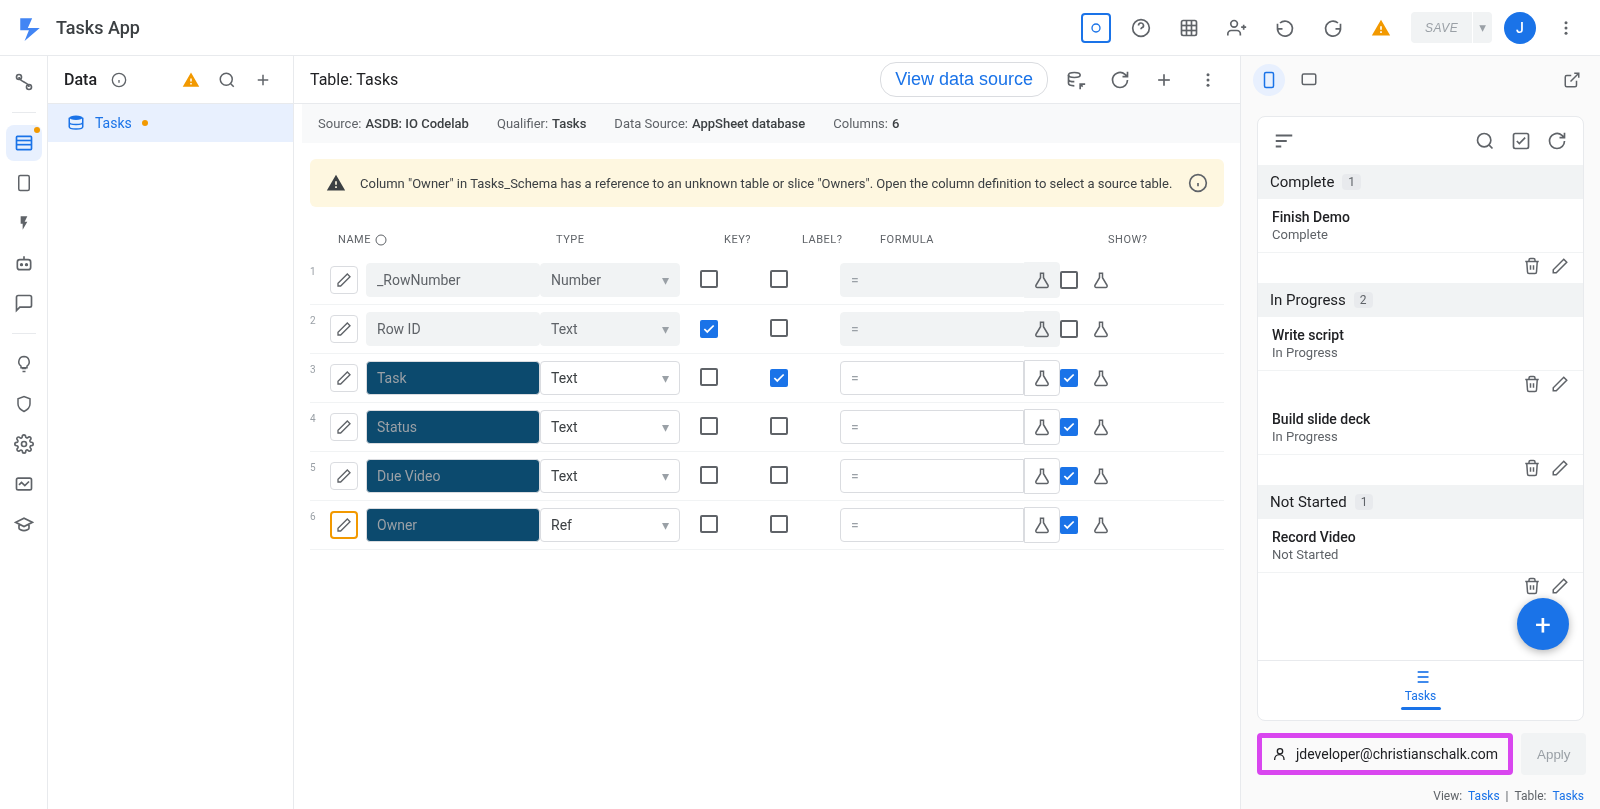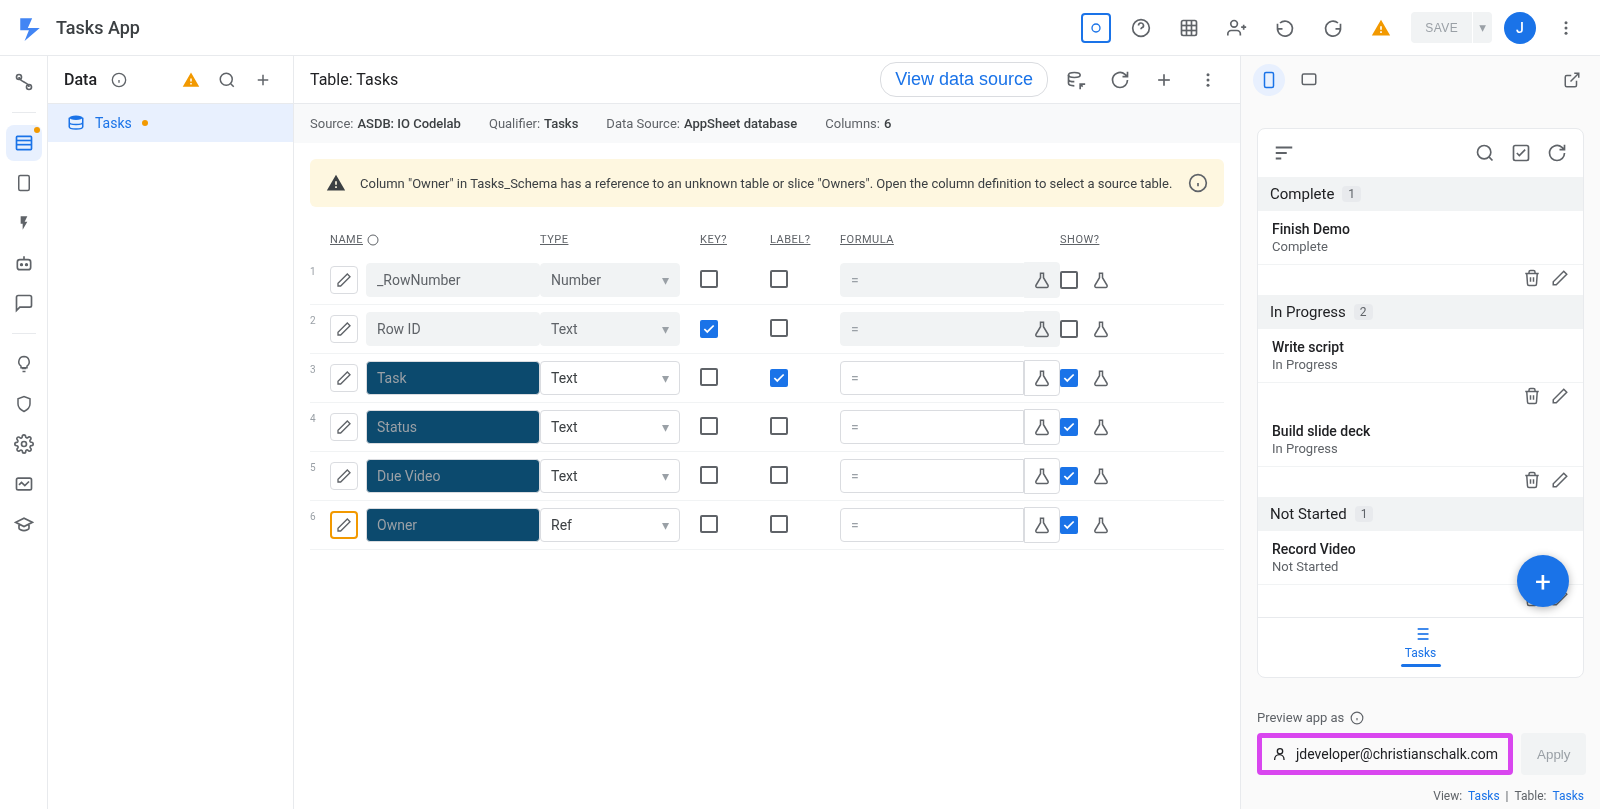--- a/index.html
+++ b/index.html
@@ -4,21 +4,21 @@
 <style>
 * { box-sizing: border-box; margin: 0; padding: 0; }
 body { font-family: 'Google Sans', Roboto, Arial, sans-serif; font-size: 14px; color: #202124; background: #fff; overflow: hidden; }
 .app-header { height: 56px; border-bottom: 1px solid #e8eaed; display: flex; align-items: center; padding: 0 16px; gap: 12px; }
 .app-logo { width: 28px; height: 28px; display:flex; align-items:center; justify-content:center;}
 .app-title { font-size: 18px; font-weight: 500; color: #3c4043; }
 .header-spacer { flex: 1; }
 .header-icon { width: 36px; height: 36px; display: flex; align-items: center; justify-content: center; border-radius: 50%; cursor: pointer; color: #5f6368; }
 .header-icon.boxed { border: 2px solid #1a73e8; border-radius: 4px; width:30px; height:30px; color:#1a73e8;}
 .header-icon.warning { color: #f29900; }
-.save-btn { background: #f1f3f4; border: none; color: #9aa0a6; font-size: 12px; font-weight:500; padding: 8px 14px; border-radius: 4px 0 0 4px; letter-spacing: 0.5px;}
+.save-btn { background: #f1f3f4; border: none; color: #9aa0a6; font-size: 12px; font-weight:500; padding: 8px 14px; border-radius: 4px 0 0 4px; letter-spacing: 0.5px; font-style: italic;}
 .save-caret { background:#f1f3f4; border:none; color:#9aa0a6; padding: 8px 6px; border-radius: 0 4px 4px 0; margin-left:1px;}
 .avatar { width: 32px; height: 32px; background: #1a73e8; border-radius: 50%; color: #fff; display:flex; align-items:center; justify-content:center; font-weight:500;}
 .main-layout { display:flex; height: calc(100vh - 56px); }
 .left-rail { width: 48px; border-right: 1px solid #e8eaed; display:flex; flex-direction:column; align-items:center; padding-top:8px; gap:4px; position:relative;}
 .rail-icon { width:36px; height:36px; display:flex; align-items:center; justify-content:center; border-radius:8px; color:#5f6368; cursor:pointer; position:relative;}
 .rail-icon.active { background:#e8f0fe; color:#1a73e8;}
 .rail-dot { position:absolute; top:2px; right:2px; width:6px; height:6px; background:#f29900; border-radius:50%;}
 .rail-divider { width: 24px; height:1px; background:#e8eaed; margin:8px 0;}
 .data-panel { width: 246px; border-right:1px solid #e8eaed; display:flex; flex-direction:column;}
 .data-panel-header { height:48px; display:flex; align-items:center; padding: 0 16px; gap:8px; border-bottom:1px solid #e8eaed;}
@@ -29,27 +29,27 @@
 .table-item { display:flex; align-items:center; gap:10px; padding: 10px 16px; background:#e8f0fe; color:#1a73e8; cursor:pointer; border-left:3px solid transparent;}
 .table-item-dot { width:6px; height:6px; background:#f29900; border-radius:50%;}
 .options-section { margin-top:auto; border-top:1px solid #e8eaed; padding:12px 16px;}
 .options-header { font-size:11px; color:#5f6368; letter-spacing:0.8px; display:flex; justify-content:space-between; align-items:center; cursor:pointer;}
 .options-sub { font-size:13px; color:#5f6368; margin-top:12px; display:flex; align-items:center; gap:8px;}
 .center-panel { flex:1; overflow:auto; padding-bottom:40px;}
 .center-header { height:48px; display:flex; align-items:center; padding:0 16px; gap:12px; border-bottom:1px solid #e8eaed;}
 .center-title { font-size:16px; font-weight:400;}
 .view-ds-btn { border:1px solid #dadce0; background:#fff; color:#1a73e8; border-radius:16px; padding:6px 14px; font-size:18px; cursor:pointer;}
 .center-icon { width:32px;height:32px;display:flex;align-items:center;justify-content:center;color:#5f6368;cursor:pointer;}
-.meta-bar { background:#f8f9fa; padding:12px 16px; display:flex; gap:28px; font-size:13px; color:#5f6368;}
+.meta-bar { background:#f8f9fa; padding:12px 16px; display:flex; gap:28px; font-size:13px; color:#5f6368;margin-left:8px;}
 .meta-bar b { color:#3c4043; font-weight:500; margin-left:4px;}
 .warning-banner { margin:16px; background:#fef7e0; border-radius:6px; padding:14px 16px; display:flex; align-items:center; gap:14px; font-size:13px; color:#3c4043;}
 .warning-banner .w-icon { color:#3c4043;}
 .warning-banner .info-end { margin-left:auto; color:#5f6368;}
 .columns-table { padding: 0 16px;}
-.col-headers { display:grid; grid-template-columns: 20px 210px 160px 70px 70px 220px 110px; gap:0; padding:10px 0; font-size:11px; color:#5f6368; letter-spacing:0.5px;text-decoration:underline;}
+.col-headers { display:grid; grid-template-columns: 20px 210px 160px 70px 70px 220px 110px; gap:8px; padding:10px 0; font-size:11px; color:#5f6368; letter-spacing:0.5px;}
 .col-row { display:grid; grid-template-columns: 20px 210px 160px 70px 70px 220px 110px; align-items:center; padding:6px 0; border-bottom:1px solid #f1f3f4;}
 .row-num { font-size:10px; color:#9aa0a6; align-self:flex-start; padding-top:4px;}
 .edit-btn { width:28px; height:28px; border:1px solid #dadce0; border-radius:4px; display:inline-flex; align-items:center; justify-content:center; cursor:pointer; background:#fff; color:#5f6368; margin-right:8px;}
 .edit-btn.highlighted { border:2px solid #f29900;}
 .name-cell { display:flex; align-items:center;}
 .name-input { flex:1; background:#f1f3f4; border:1px solid #f1f3f4; border-radius:4px; padding:8px 10px; font-size:14px; color:#5f6368;}
 .name-input.active { background:#0c4a6e; border-color:#dadce0; color:#9aa0a6;}
 .type-select { width:140px; background:#f1f3f4; border:1px solid #f1f3f4; border-radius:4px; padding:8px 10px; font-size:14px; color:#5f6368; display:flex; justify-content:space-between; align-items:center; cursor:pointer;}
 .type-select.active { background:#fff; border-color:#dadce0; color:#3c4043;}
 .checkbox { width:18px; height:18px; border:2px solid #5f6368; border-radius:2px; cursor:pointer; display:inline-flex; align-items:center; justify-content:center;}
@@ -58,21 +58,21 @@
 .formula-input { flex:1; background:#f1f3f4; border:1px solid #f1f3f4; border-radius:4px 0 0 4px; padding:8px 10px; font-size:14px; color:#9aa0a6;}
 .formula-input.active { background:#fff; border-color:#dadce0;}
 .flask-btn { width:36px; height:36px; background:#f1f3f4; border:1px solid #f1f3f4; border-radius: 0 4px 4px 0; display:flex;align-items:center;justify-content:center;color:#5f6368;cursor:pointer;}
 .flask-btn.active { background:#fff; border-color:#dadce0;}
 .show-cell { display:flex; align-items:center; gap:14px;}
 .right-panel { width:360px; border-left:1px solid #e8eaed; display:flex; flex-direction:column; background:#fafafa;}
 .rp-toolbar { height:48px; display:flex; align-items:center; padding:0 12px; gap:8px;}
 .rp-toolbar .spacer{flex:1;}
 .device-btn { width:32px;height:32px;display:flex;align-items:center;justify-content:center;border-radius:50%;cursor:pointer;color:#5f6368;}
 .device-btn.active{background:#e8f0fe;color:#1a73e8;}
-.phone-frame { margin: 24px 16px; background:#fff; border:1px solid #e8eaed; border-radius:8px; flex:1; display:flex; flex-direction:column; overflow:hidden; position:relative;}
+.phone-frame { margin: 12px 16px; background:#fff; border:1px solid #e8eaed; border-radius:8px; flex:1; display:flex; flex-direction:column; overflow:hidden; position:relative;}
 .phone-header{ padding:10px 12px; display:flex; align-items:center; gap:8px;}
 .phone-header .spacer{flex:1;}
 .ph-icon{width:28px;height:28px;display:flex;align-items:center;justify-content:center;color:#5f6368;cursor:pointer;}
 .group-header{background:#f1f3f4; padding:8px 12px; display:flex; align-items:center; gap:8px; font-size:15px;}
 .count-badge{background:#e8eaed;border-radius:4px;padding:1px 6px;font-size:12px;color:#5f6368;}
 .task-card{padding:10px 14px; border-bottom:1px solid #f1f3f4;}
 .task-title{font-size:14px;font-weight:500;color:#202124;}
 .task-status{font-size:13px;color:#5f6368;margin-top:2px;}
 .task-actions{display:flex;justify-content:flex-end;gap:10px;padding:4px 14px 8px;color:#5f6368;}
 .task-actions span{cursor:pointer;}
@@ -709,30 +709,20 @@
             <line x1="8" y1="12" x2="21" y2="12"></line>
             <line x1="8" y1="18" x2="21" y2="18"></line>
             <line x1="3" y1="6" x2="3" y2="6"></line>
             <line x1="3" y1="12" x2="3" y2="12"></line>
             <line x1="3" y1="18" x2="3" y2="18"></line>
           </svg>
         <span style="font-size:12px;margin-top:2px;">Tasks</span>
         <div class="phone-nav-underline"></div>
       </div>
     </div>
-    <div class="preview-bar">
-      <span>Preview app as</span>
-      <span>
-          <svg width="14" height="14" viewBox="0 0 24 24" fill="none" stroke="currentColor" stroke-width="2">
-            <circle cx="12" cy="12" r="10"></circle>
-            <line x1="12" y1="16" x2="12" y2="12"></line>
-            <line x1="12" y1="8" x2="12" y2="8"></line>
-          </svg>
-        </span>
-    </div>
     <div style="display:flex;padding:0 16px 8px;gap:0;">
       <div class="email-pill">
         <svg width="16" height="16" viewBox="0 0 24 24" fill="none" stroke="currentColor" stroke-width="2">
             <circle cx="12" cy="8" r="4"></circle>
             <path d="M4 21v-1a7 7 0 0 1 14 0v1"></path>
           </svg>
         <span>jdeveloper@christianschalk.com</span>
       </div>
       <button class="apply-btn">Apply</button>
     </div>

